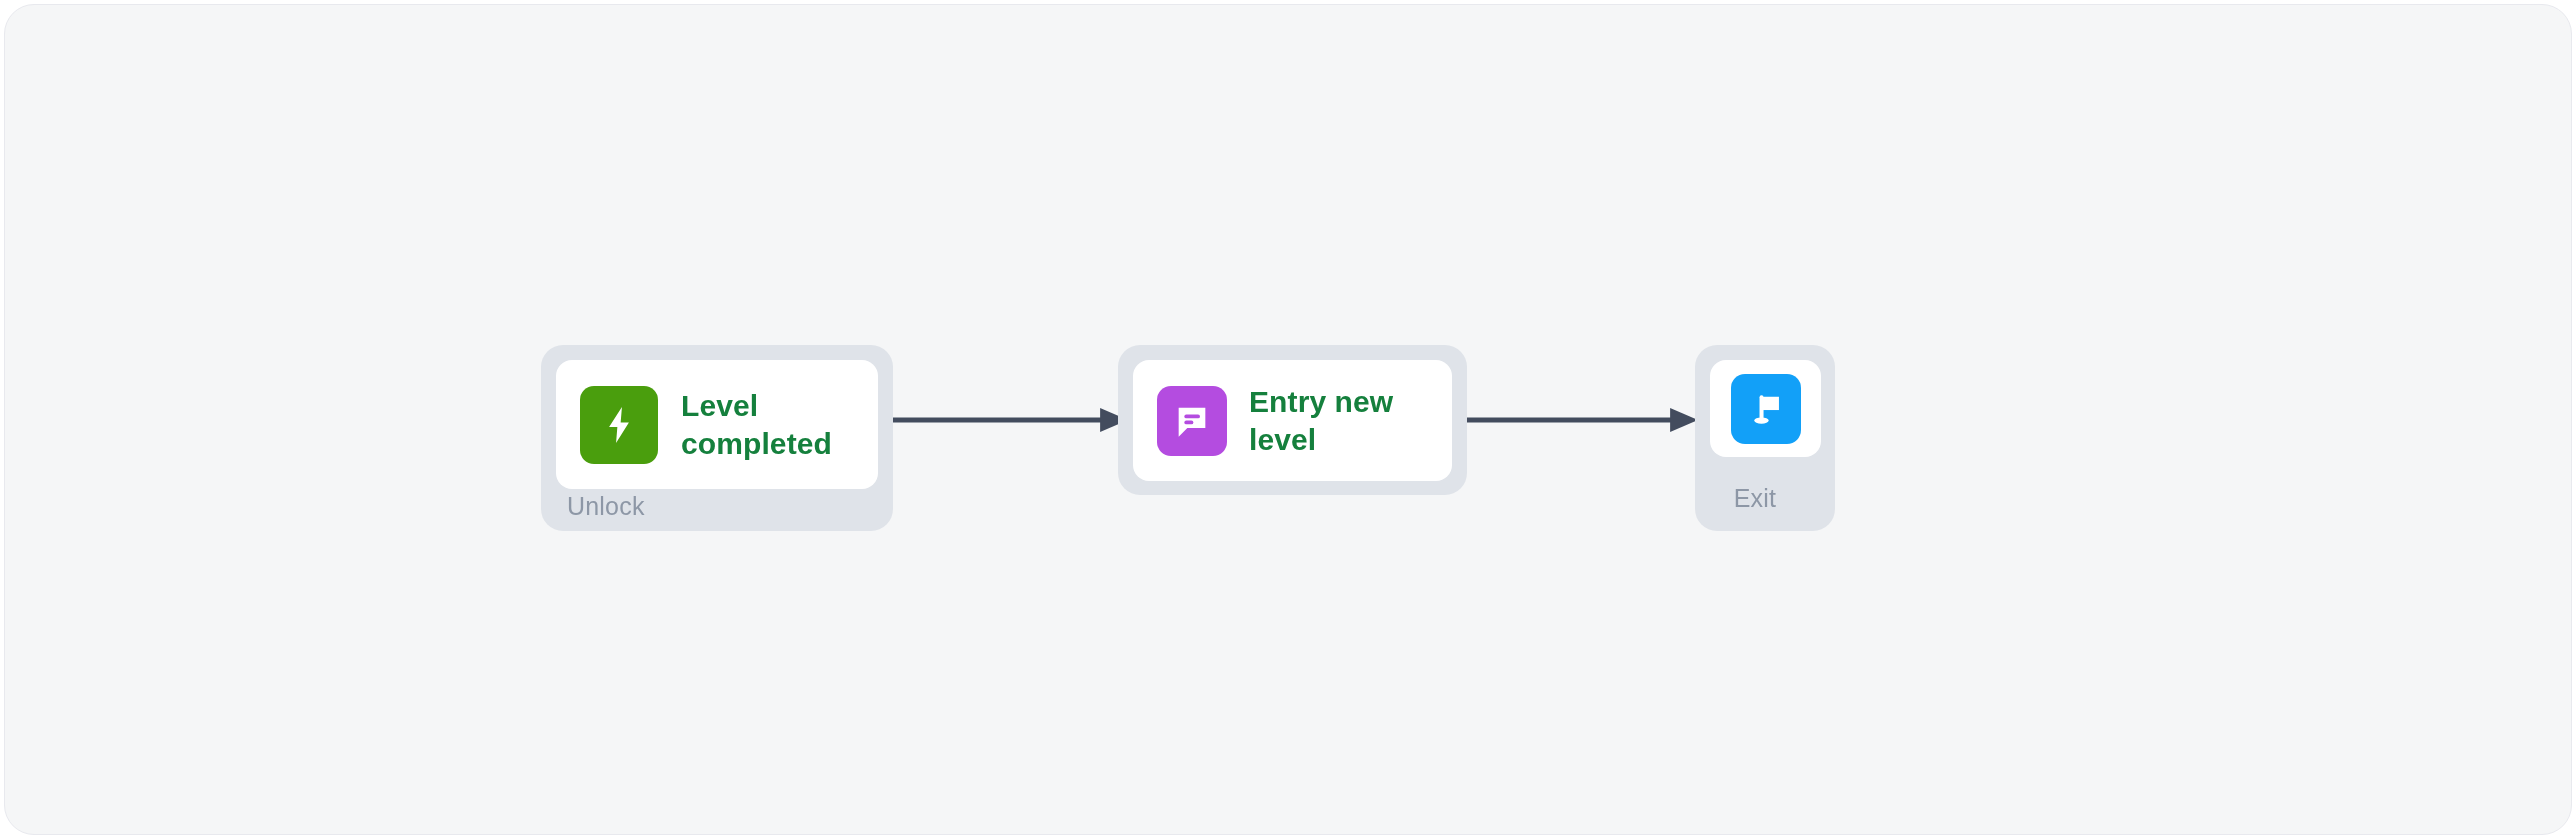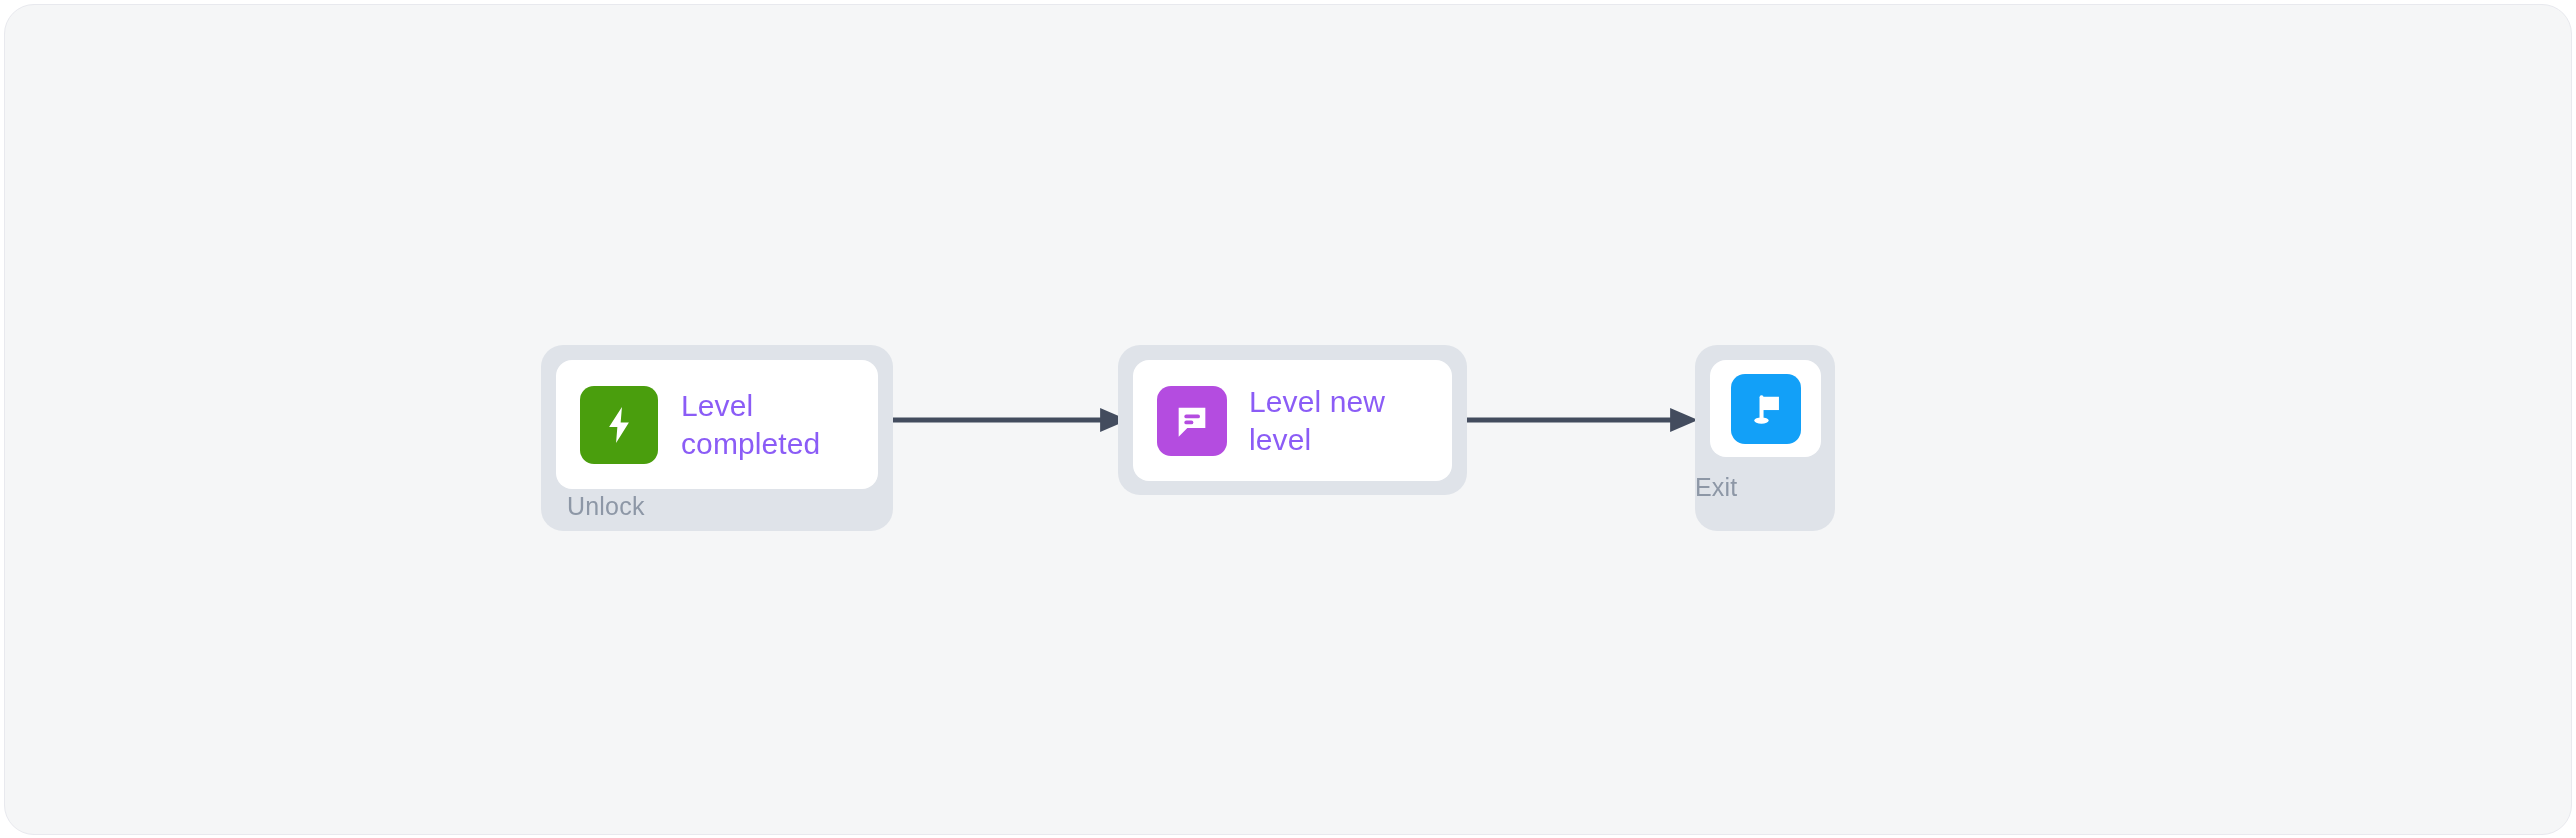--- a/index.html
+++ b/index.html
@@ -44,23 +44,23 @@
     align-items: center;
   }
   .node-icon {
     border-radius: 14px;
     flex: 0 0 auto;
     display: flex;
     align-items: center;
     justify-content: center;
   }
   .node-title {
-    color: #8b5cf6;
+    color: #15803d;
     font-size: 30px;
-    font-weight: 400;
+    font-weight: 700;
     line-height: 1.26;
     letter-spacing: 0.1px;
     white-space: pre-line;
   }
   .node-sublabel {
     position: absolute;
     color: #8d97a6;
     font-size: 25px;
     font-weight: 400;
     letter-spacing: 0.2px;
@@ -80,21 +80,21 @@
   #node-action .node-title { margin-left: 22px; }
 
   
   #node-exit { left: 1690px; top: 340px; width: 140px; height: 186px; }
   #node-exit .node-card {
     left: 15px; top: 15px; width: 111px; height: 97px;
     justify-content: center; padding: 0;
   }
   #node-exit .node-icon { width: 70px; height: 70px; background: #12a0f8; }
   #node-exit .node-sublabel {
-    left: 0; top: 128px; width: 120px; text-align: left;
+    left: 0; top: 139px; width: 120px; text-align: center;
   }
 
   
   .connector { position: absolute; }
   .connector svg { display: block; overflow: visible; }
 
   
   .glyph { display: block; }
 </style>
 </head>
@@ -133,21 +133,21 @@
 
   <div class="node-shell" id="node-action">
     <div class="node-card">
       <div class="node-icon">
         <svg class="glyph" width="40" height="40" viewBox="0 0 24 24">
           <path d="M4 4 H20 V16.2 H9.2 L4 21.4 Z" fill="#ffffff"></path>
           <rect x="7.4" y="8.1" width="9.4" height="2.3" rx="1.15" fill="#b44ce0"></rect>
           <rect x="7.4" y="11.7" width="5.4" height="2.3" rx="1.15" fill="#b44ce0"></rect>
         </svg>
       </div>
-      <div class="node-title">Level new
+      <div class="node-title">Entry new
 level</div>
     </div>
   </div>
 
   <div class="node-shell" id="node-exit">
     <div class="node-card">
       <div class="node-icon">
         <svg class="glyph" width="42" height="42" viewBox="0 0 24 24">
           <rect x="8.3" y="4.2" width="2.3" height="14.2" rx="1.1" fill="#ffffff"></rect>
           <path d="M10.1 5.0 H19.4 V12.6 H10.1 Z" fill="#ffffff"></path>

